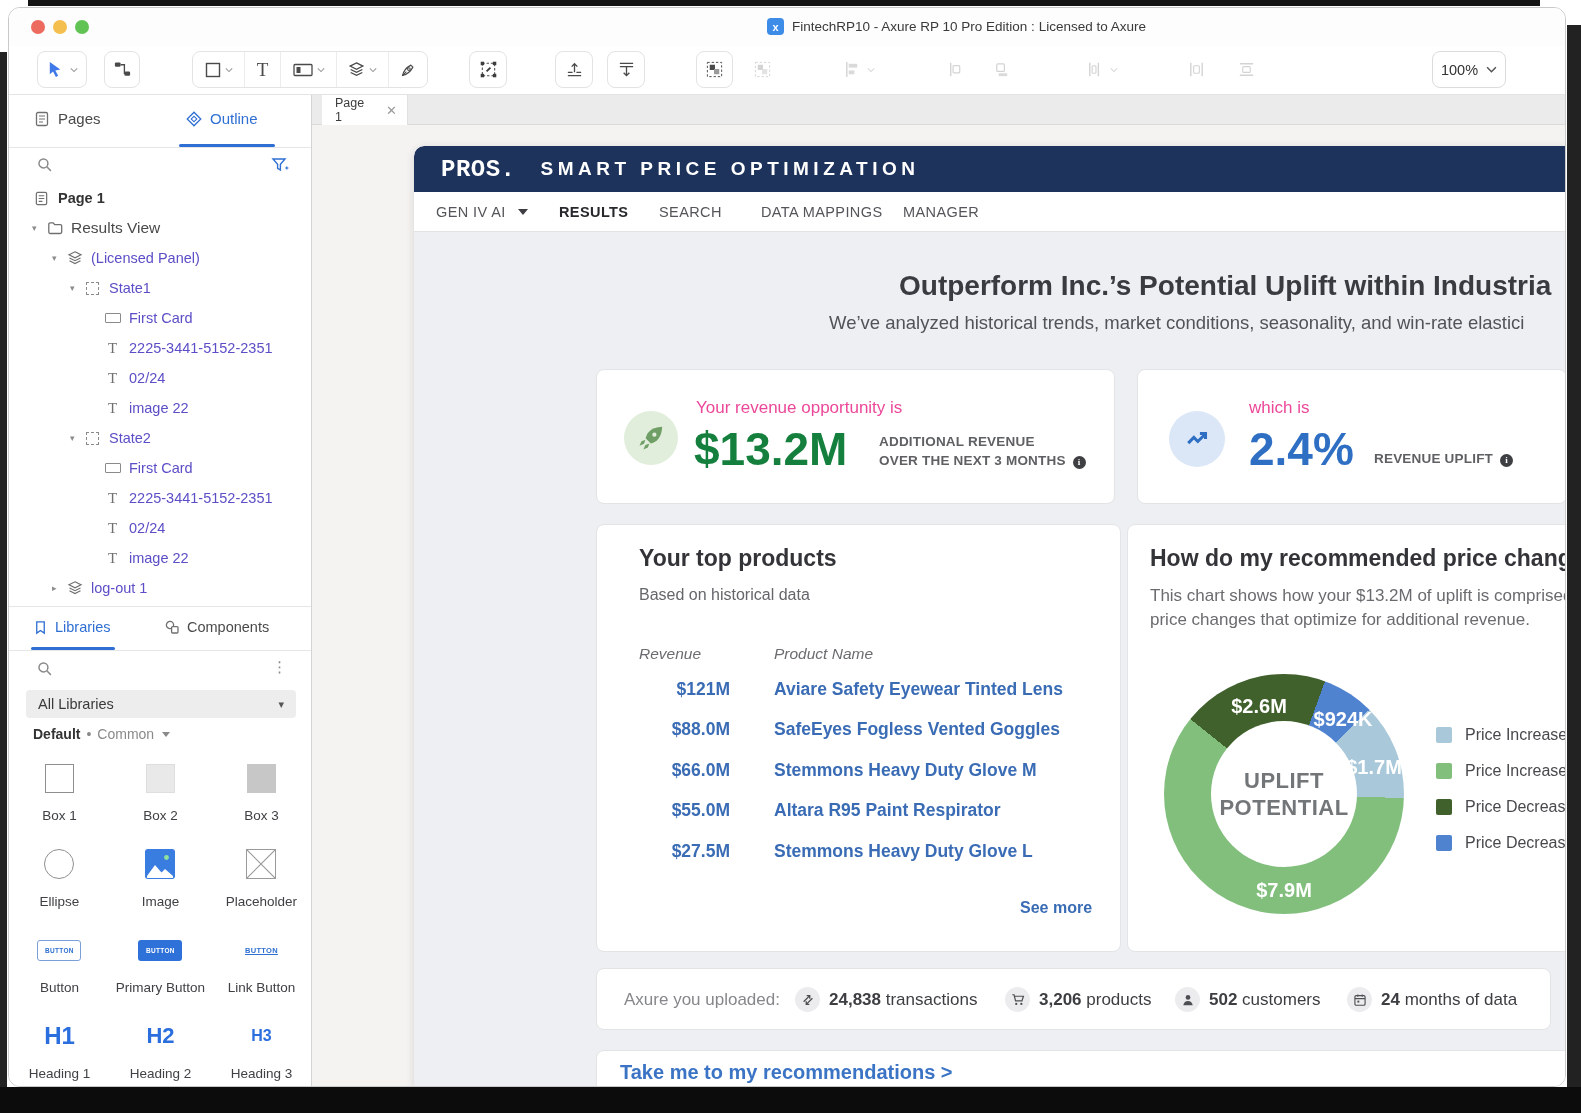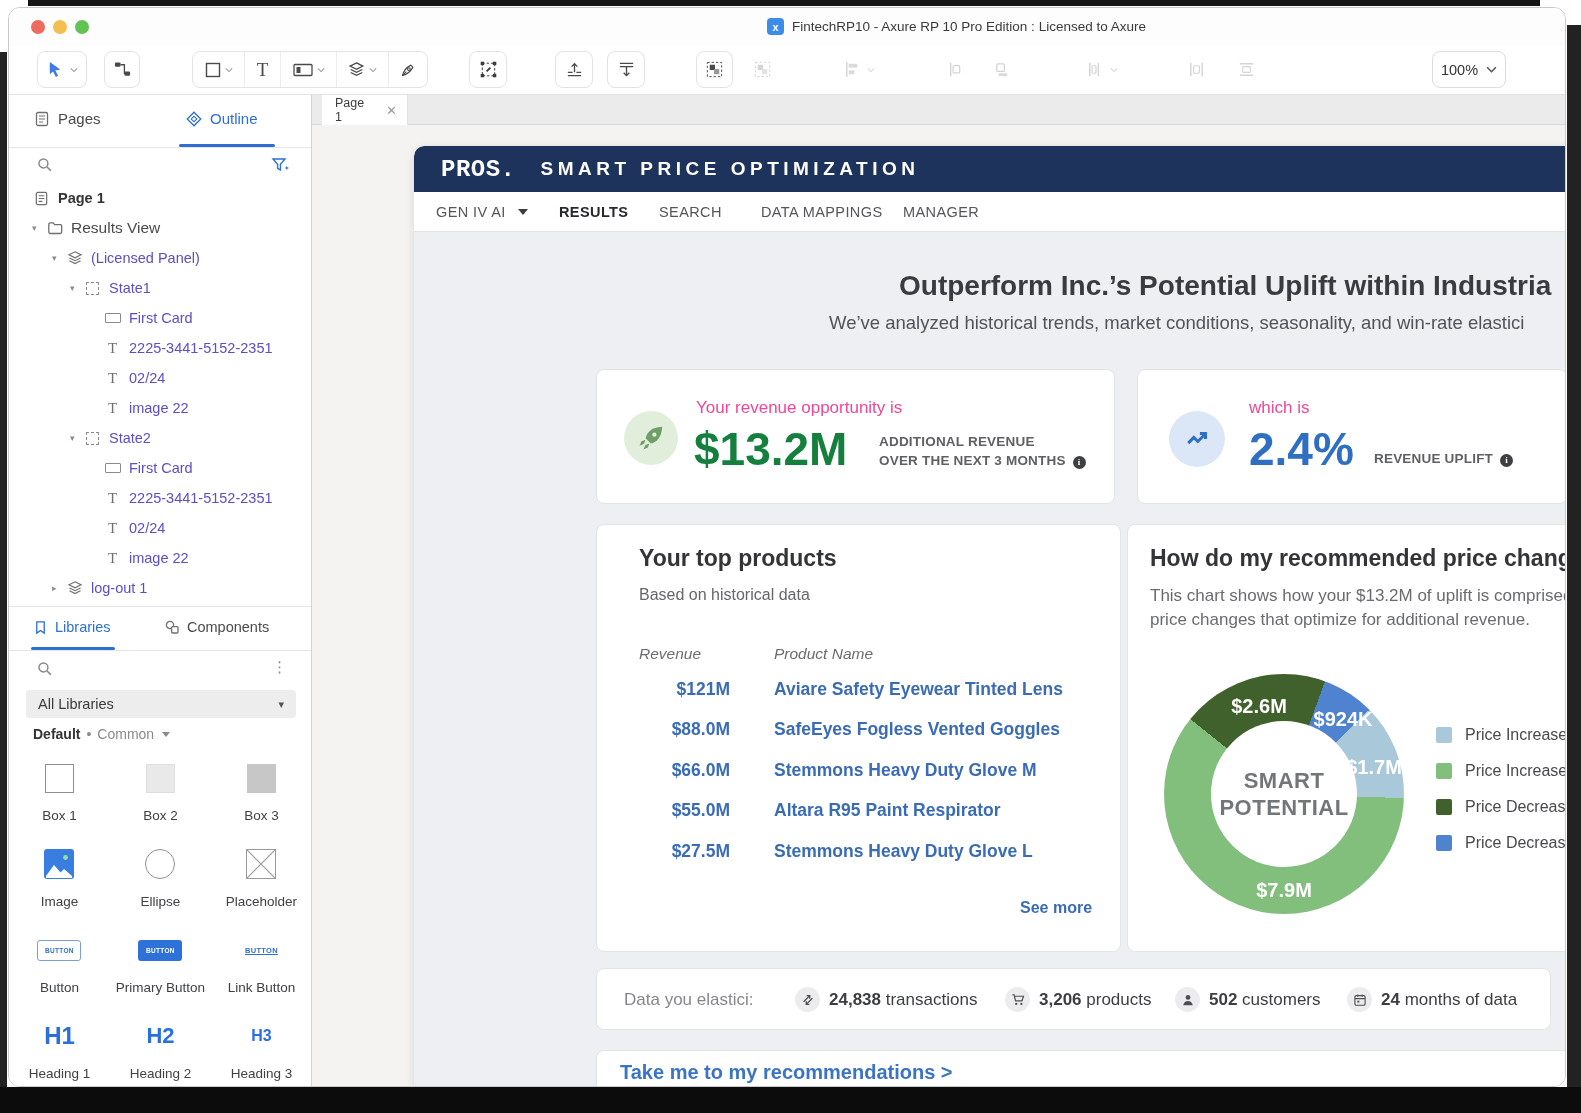--- a/index.html
+++ b/index.html
@@ -503,34 +503,34 @@
           <div class="lib-cell">
             <div class="lib-icn">
                 <div class="shp-box3"></div>
               </div>
             <div class="lib-label">Box 3</div>
           </div>
         </div>
         <div class="lib-row">
           <div class="lib-cell">
             <div class="lib-icn">
+                <div class="shp-ellipse"></div>
+              </div>
+            <div class="lib-label">Ellipse</div>
+          </div>
+          <div class="lib-cell">
+            <div class="lib-icn">
               <div class="shp-image">
                 <svg width="30" height="30" viewBox="0 0 30 30">
                     <path fill="#fff" d="M2 27l8-11 6.5 7.5 3.5-3.5 8 7v2H2z"></path>
                     <circle cx="21.5" cy="8.5" r="2.4" fill="#8fe29b"></circle>
                   </svg>
               </div>
             </div>
             <div class="lib-label">Image</div>
-          </div>
-          <div class="lib-cell">
-            <div class="lib-icn">
-                <div class="shp-ellipse"></div>
-              </div>
-            <div class="lib-label">Ellipse</div>
           </div>
           <div class="lib-cell">
             <div class="lib-icn">
               <div class="shp-placeholder">
                 <svg width="28" height="28" viewBox="0 0 28 28">
                     <path d="M0 0L28 28M28 0L0 28" stroke="#9a9a9a" stroke-width="1.2"></path>
                   </svg>
               </div>
             </div>
             <div class="lib-label">Placeholder</div>
@@ -670,21 +670,21 @@
           <div class="card chartcard">
             <div class="chart-title">How do my recommended price changes drive</div>
             <div class="chart-desc" style="top:61px;">This chart shows how your $13.2M of uplift is comprised of</div>
             <div class="chart-desc" style="top:85px;">price changes that optimize for additional revenue.</div>
             <div class="donut" id="donut" style="background: conic-gradient(from 20deg, rgb(79, 130, 207) 0deg, rgb(79, 130, 207) 25.3459deg, rgb(169, 200, 218) 25.3459deg, rgb(169, 200, 218) 71.9781deg, rgb(130, 191, 125) 71.9781deg, rgb(130, 191, 125) 288.68deg, rgb(64, 96, 44) 288.68deg, rgb(64, 96, 44) 360deg);">
               <div class="dlabel dl-26">$2.6M</div>
               <div class="dlabel dl-924">$924K</div>
               <div class="dlabel dl-17">$1.7M</div>
               <div class="dlabel dl-79">$7.9M</div>
               <div class="donut-hole">
-                <span>SMART</span>
+                <span>UPLIFT</span>
                 <span>POTENTIAL</span>
               </div>
             </div>
             <div class="legend" id="legend">
               <div class="litem">
                   <span class="lsq" style="background: rgb(169, 200, 218);"></span>
                   <span>Price Increases 5</span>
                 </div>
               <div class="litem">
                   <span class="lsq" style="background: rgb(130, 191, 125);"></span>
@@ -695,21 +695,21 @@
                   <span>Price Decreases 0</span>
                 </div>
               <div class="litem">
                   <span class="lsq" style="background: rgb(79, 130, 207);"></span>
                   <span>Price Decreases -</span>
                 </div>
             </div>
           </div>
 
           <div class="card uploads">
-            <div class="up-label">Data you elastici:</div>
+            <div class="up-label">Axure you uploaded:</div>
             <div class="up-item" style="left:198px;">
               <span class="circ">
                 <svg width="14" height="14" viewBox="0 0 16 16" fill="none" stroke="#4d4f52" stroke-width="1.5">
                     <path d="M3 10l7-7M6.5 3H10v3.5"></path>
                     <path d="M13 6l-7 7M9.5 13H6V9.5"></path>
                   </svg>
               </span>
               <span><span class="up-val">24,838</span> <span>transactions</span></span>
             </div>
             <div class="up-item" style="left:408px;">

